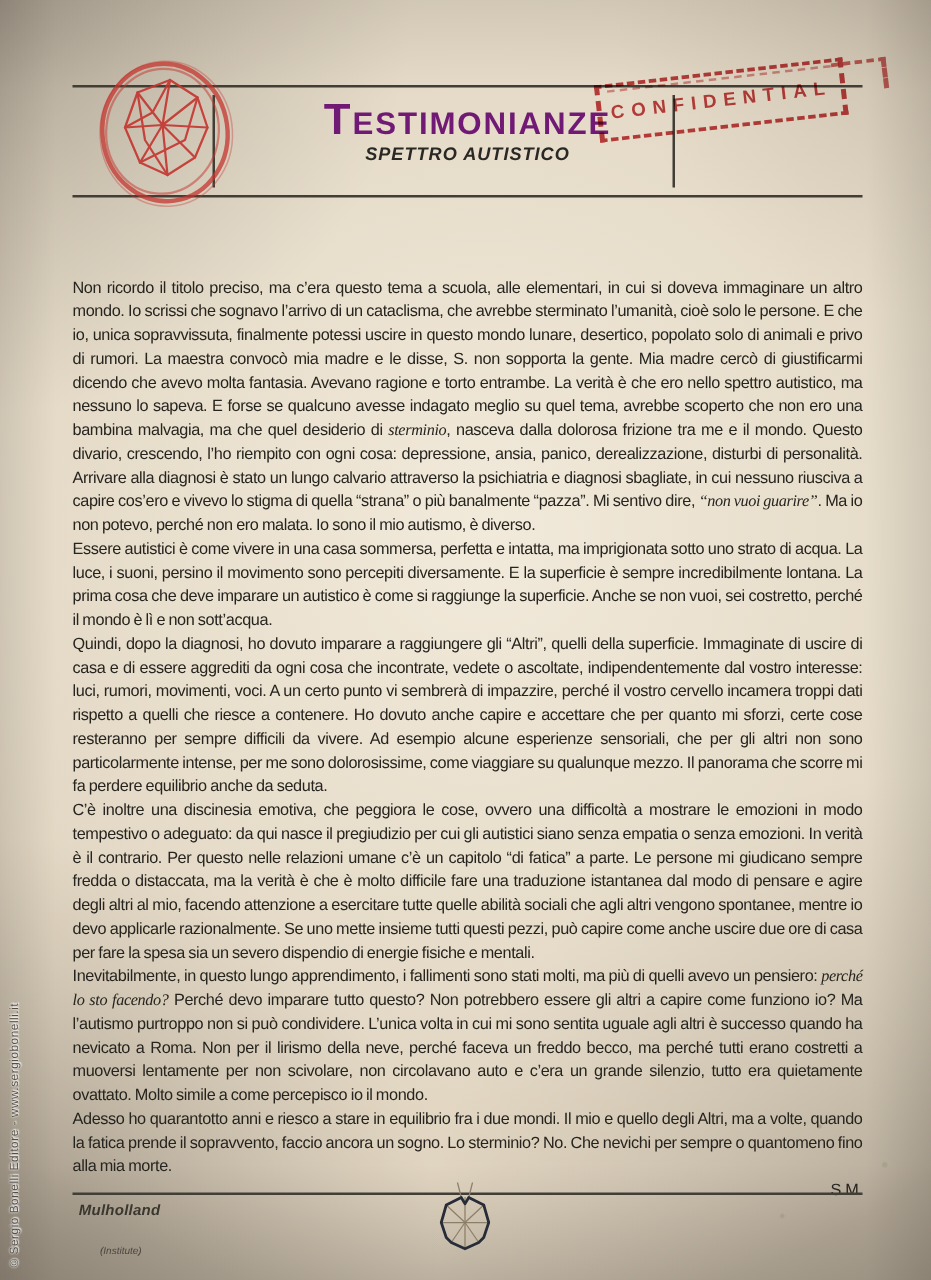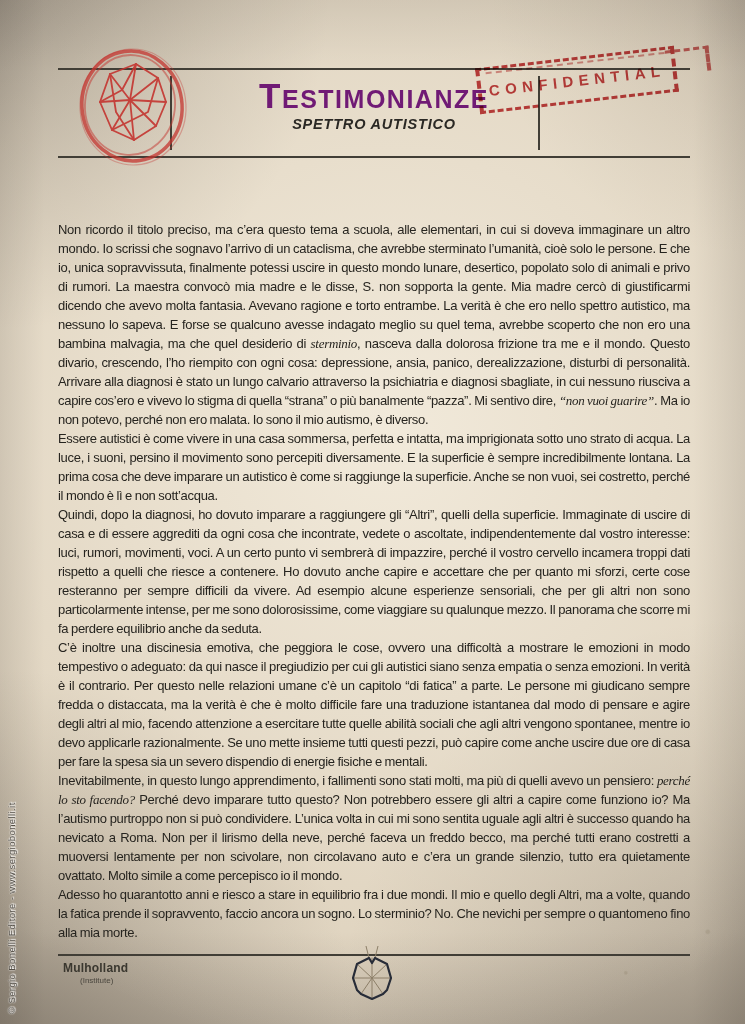--- a/index.html
+++ b/index.html
@@ -65,25 +65,25 @@
     text-align:justify;
   }
   .article p{margin:0;}
   .article em{font-style:italic;font-family:Liberation Serif, serif;}
   .article strong{font-weight:normal;}
   .signature{text-align:right;margin-top:0;}
 
   
   .institute-name{
     position:absolute;left:63px;top:961px;
-    font-weight:bold;font-size:12px;color:#3a372f;letter-spacing:.2px;
+    font-style:italic;font-weight:bold;font-size:12px;color:#3a372f;letter-spacing:.2px;
   }
   .institute-sub{
-    position:absolute;left:80px;top:976px;
-    font-size:8px;color:#4a463e;
+    position:absolute;left:80px;top:996px;
+    font-style:italic;font-size:8px;color:#4a463e;
   }
   .footer-logo{position:absolute;left:349px;top:946px;width:46px;height:56px;}
 
   
   .copyright{
     position:absolute;left:6px;top:1014px;width:330px;
     transform:rotate(-90deg);transform-origin:0 0;
     font-size:9.5px;color:#534e46;letter-spacing:.4px;
     text-shadow:0 0 2px rgba(255,255,255,.95),0 0 1px #fff,1px 1px 1px rgba(255,255,255,.8);
     white-space:nowrap;
@@ -121,20 +121,21 @@
 <div class="conf-stamp">CONFIDENTIAL</div>
 <div class="stamp-fragment"></div>
 
 <div class="article" id="article">
     <p><span>Non ricordo il titolo preciso, ma c’era questo tema a scuola, alle elementari, in cui si doveva immaginare un altro mondo. Io scrissi che sognavo l’arrivo di un cataclisma, che avrebbe sterminato l’umanità, cioè solo le persone. E che io, unica sopravvissuta, finalmente potessi uscire in questo mondo lunare, desertico, popolato solo di animali e privo di rumori. La maestra convocò mia madre e le disse, S. non sopporta la gente. Mia madre cercò di giustificarmi dicendo che avevo molta fantasia. Avevano ragione e torto entrambe. La verità è che ero nello spettro autistico, ma nessuno lo sapeva. E forse se qualcuno avesse indagato meglio su quel tema, avrebbe scoperto che non ero una bambina malvagia, ma che quel desiderio di </span><em>sterminio</em><span>, nasceva dalla dolorosa frizione tra me e il mondo. Questo divario, crescendo, l’ho riempito con ogni cosa: depressione, ansia, panico, derealizzazione, disturbi di personalità. Arrivare alla diagnosi è stato un lungo calvario attraverso la psichiatria e diagnosi sbagliate, in cui nessuno riusciva a capire cos’ero e vivevo lo stigma di quella “strana” o più banalmente “pazza”. Mi sentivo dire, </span><em>“non vuoi guarire”</em><span>. Ma io non potevo, perché non ero malata. Io </span><strong>sono</strong><span> il mio autismo, è diverso.</span></p>
     <p><span>Essere autistici è come vivere in una casa sommersa, perfetta e intatta, ma imprigionata sotto uno strato di acqua. La luce, i suoni, persino il movimento sono percepiti diversamente. E la superficie è sempre incredibilmente lontana. La prima cosa che deve imparare un autistico è come si raggiunge la superficie. Anche se non vuoi, sei costretto, perché il mondo è lì e non sott’acqua.</span></p>
     <p><span>Quindi, dopo la diagnosi, ho dovuto imparare a raggiungere gli “Altri”, quelli della superficie. Immaginate di uscire di casa e di essere aggrediti da ogni cosa che incontrate, vedete o ascoltate, indipendentemente dal vostro interesse: luci, rumori, movimenti, voci. A un certo punto vi sembrerà di impazzire, perché il vostro cervello incamera troppi dati rispetto a quelli che riesce a contenere. Ho dovuto anche capire e accettare che per quanto mi sforzi, certe cose resteranno per sempre difficili da vivere. Ad esempio alcune esperienze sensoriali, che per gli altri non sono particolarmente intense, per me sono dolorosissime, come viaggiare su qualunque mezzo. Il panorama che scorre mi fa perdere equilibrio anche da seduta.</span></p>
     <p><span>C’è inoltre una discinesia emotiva, che peggiora le cose, ovvero una difficoltà a mostrare le emozioni in modo tempestivo o adeguato: da qui nasce il pregiudizio per cui gli autistici siano senza empatia o senza emozioni. In verità è il contrario. Per questo nelle relazioni umane c’è un capitolo “di fatica” a parte. Le persone mi giudicano sempre fredda o distaccata, ma la verità è che è molto difficile fare una traduzione istantanea dal modo di pensare e agire degli altri al mio, facendo attenzione a esercitare tutte quelle abilità sociali che agli altri vengono spontanee, mentre io devo applicarle razionalmente. Se uno mette insieme tutti questi pezzi, può capire come anche uscire due ore di casa per fare la spesa sia un severo dispendio di energie fisiche e mentali.</span></p>
     <p><span>Inevitabilmente, in questo lungo apprendimento, i fallimenti sono stati molti, ma più di quelli avevo un pensiero: </span><em>perché lo sto facendo?</em><span> Perché devo imparare tutto questo? Non potrebbero essere gli altri a capire come funziono io? Ma l’autismo purtroppo non si può condividere. L’unica volta in cui mi sono sentita uguale agli altri è successo quando ha nevicato a Roma. Non per il lirismo della neve, perché faceva un freddo becco, ma perché tutti erano costretti a muoversi lentamente per non scivolare, non circolavano auto e c’era un grande silenzio, tutto era quietamente ovattato. Molto simile a come percepisco io il mondo.</span></p>
     <p><span>Adesso ho quarantotto anni e riesco a stare in equilibrio fra i due mondi. Il mio e quello degli Altri, ma a volte, quando la fatica prende il sopravvento, faccio ancora un sogno. Lo sterminio? No. Che nevichi per sempre o quantomeno fino alla mia morte.</span></p>
+    <p class="signature">S.M.</p>
   </div>
 
 <div class="rule" style="left:58px;top:954px;width:632px;"></div>
 <div class="institute-name">Mulholland</div>
 <div class="institute-sub">(Institute)</div>
 
 <svg class="footer-logo" viewBox="0 0 46 56">
   <g fill="none" stroke-linejoin="round" stroke-linecap="round">
     <g stroke="#8c7f68" stroke-width="1">
       <line x1="20" y1="12" x2="17" y2="0"></line>

